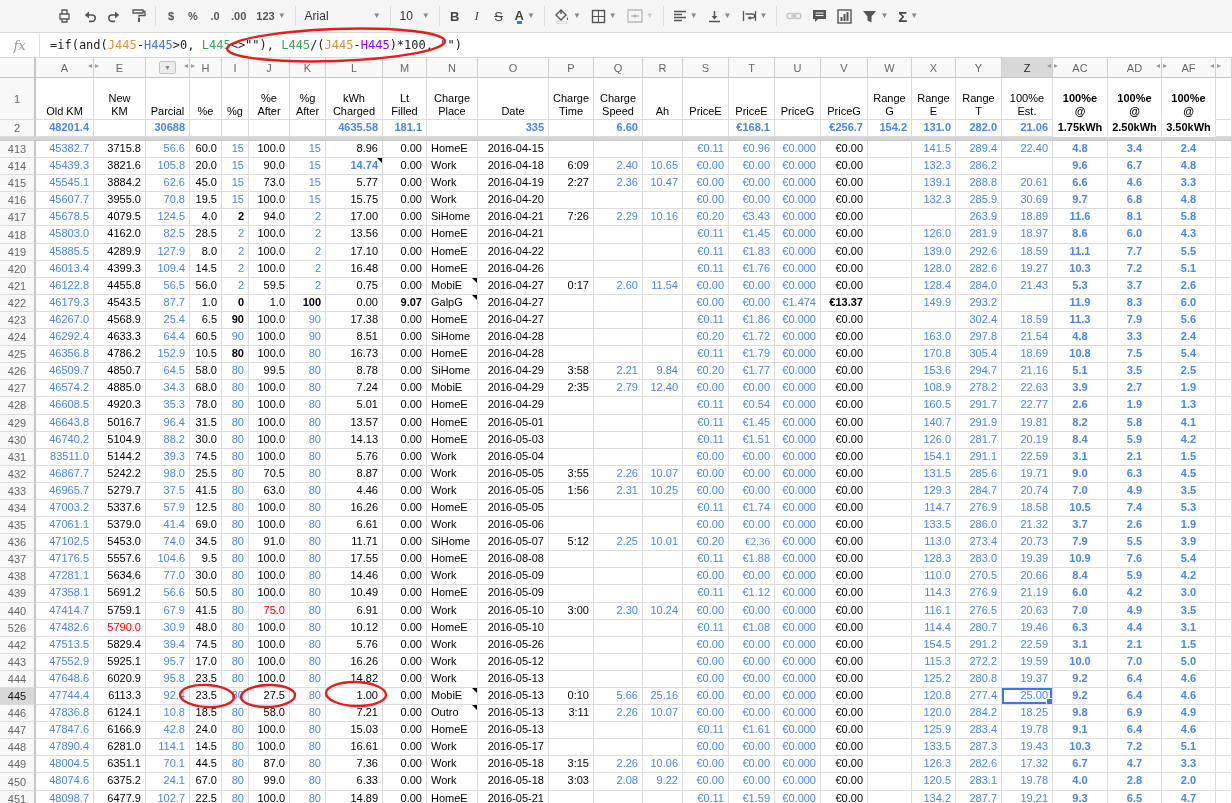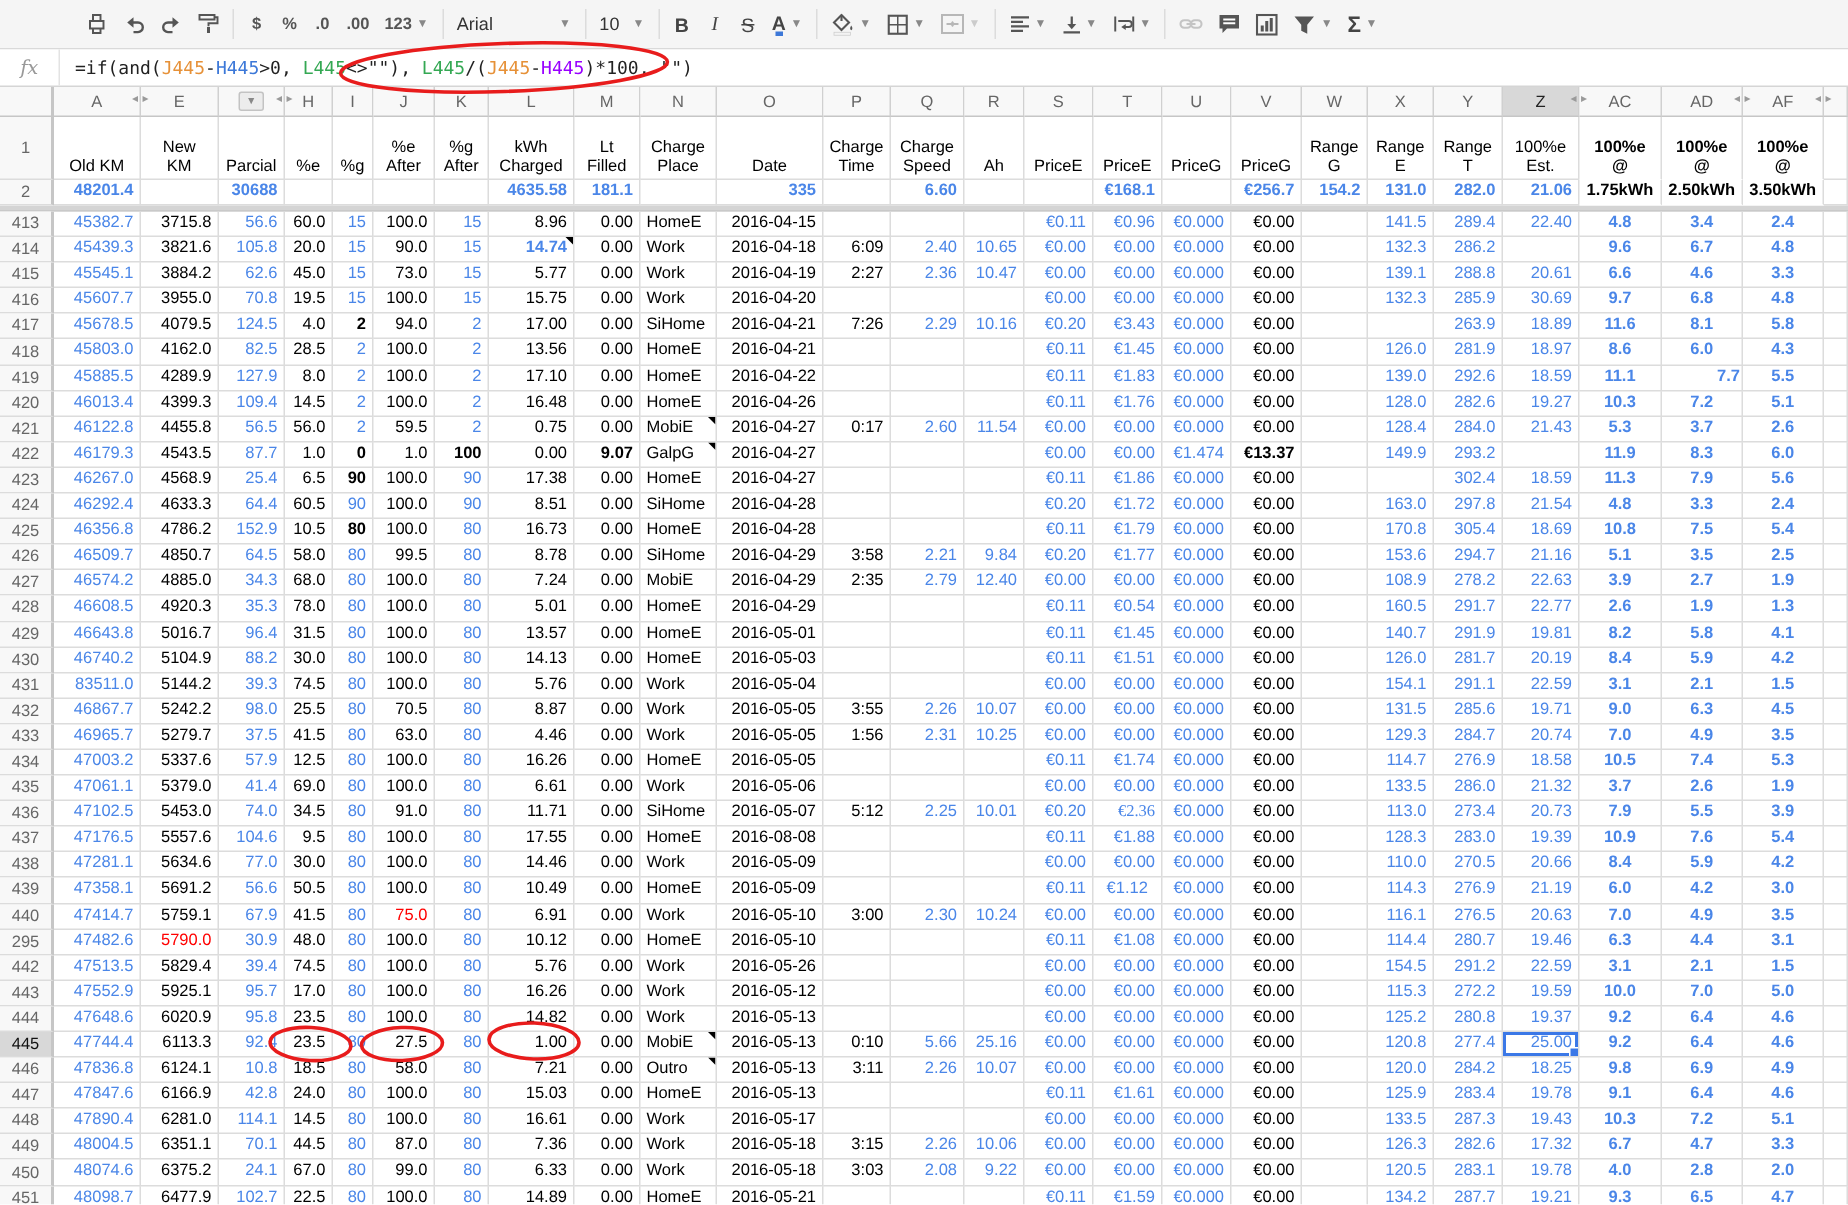--- a/index.html
+++ b/index.html
@@ -616,21 +616,21 @@
         <div class="cell c-blue a-r" style="width: 40px;"></div>
         <div class="cell c-blue a-r" style="width: 46px;">€0.11</div>
         <div class="cell c-blue a-r" style="width: 46px;">€1.83</div>
         <div class="cell c-blue a-r" style="width: 46px;">€0.000</div>
         <div class="cell c-black a-r" style="width: 47px;">€0.00</div>
         <div class="cell c-blue a-r" style="width: 44px;"></div>
         <div class="cell c-blue a-r" style="width: 44px;">139.0</div>
         <div class="cell c-blue a-r" style="width: 46px;">292.6</div>
         <div class="cell c-blue a-r" style="width: 51px;">18.59</div>
         <div class="cell c-blue b a-c" style="width: 55px;">11.1</div>
-        <div class="cell c-blue b a-c" style="width: 54px; text-align: right;">7.7</div>
+        <div class="cell c-blue b a-c" style="width: 54px;">7.7</div>
         <div class="cell c-blue b a-c" style="width: 54px;">5.5</div>
         <div class="stubcell"></div>
       </div>
       <div class="row">
         <div class="rownum">420</div>
         <div class="cell c-blue a-r" style="width: 58px;">46013.4</div>
         <div class="cell c-black a-r" style="width: 52px;">4399.3</div>
         <div class="cell c-blue a-r" style="width: 44px;">109.4</div>
         <div class="cell c-black a-r" style="width: 32px;">14.5</div>
         <div class="cell c-blue a-r" style="width: 27px;">2</div>
@@ -1188,21 +1188,21 @@
         <div class="cell c-black a-r" style="width: 41px;">100.0</div>
         <div class="cell c-blue a-r" style="width: 36px;">80</div>
         <div class="cell c-black a-r" style="width: 57px;">10.49</div>
         <div class="cell c-black a-r" style="width: 44px;">0.00</div>
         <div class="cell c-black a-l" style="width: 51px;">HomeE</div>
         <div class="cell c-black a-r" style="width: 71px;">2016-05-09</div>
         <div class="cell c-black a-r" style="width: 45px;"></div>
         <div class="cell c-blue a-r" style="width: 49px;"></div>
         <div class="cell c-blue a-r" style="width: 40px;"></div>
         <div class="cell c-blue a-r" style="width: 46px;">€0.11</div>
-        <div class="cell c-blue a-r" style="width: 46px; text-align: center;">€1.12</div>
+        <div class="cell c-blue a-r" style="width: 46px;">€1.12</div>
         <div class="cell c-blue a-r" style="width: 46px;">€0.000</div>
         <div class="cell c-black a-r" style="width: 47px;">€0.00</div>
         <div class="cell c-blue a-r" style="width: 44px;"></div>
         <div class="cell c-blue a-r" style="width: 44px;">114.3</div>
         <div class="cell c-blue a-r" style="width: 46px;">276.9</div>
         <div class="cell c-blue a-r" style="width: 51px;">21.19</div>
         <div class="cell c-blue b a-c" style="width: 55px;">6.0</div>
         <div class="cell c-blue b a-c" style="width: 54px;">4.2</div>
         <div class="cell c-blue b a-c" style="width: 54px;">3.0</div>
         <div class="stubcell"></div>
@@ -1230,21 +1230,21 @@
         <div class="cell c-blue a-r" style="width: 44px;"></div>
         <div class="cell c-blue a-r" style="width: 44px;">116.1</div>
         <div class="cell c-blue a-r" style="width: 46px;">276.5</div>
         <div class="cell c-blue a-r" style="width: 51px;">20.63</div>
         <div class="cell c-blue b a-c" style="width: 55px;">7.0</div>
         <div class="cell c-blue b a-c" style="width: 54px;">4.9</div>
         <div class="cell c-blue b a-c" style="width: 54px;">3.5</div>
         <div class="stubcell"></div>
       </div>
       <div class="row">
-        <div class="rownum">295</div>
+        <div class="rownum">526</div>
         <div class="cell c-blue a-r" style="width: 58px;">47482.6</div>
         <div class="cell c-black a-r rd" style="width: 52px;">5790.0</div>
         <div class="cell c-blue a-r" style="width: 44px;">30.9</div>
         <div class="cell c-black a-r" style="width: 32px;">48.0</div>
         <div class="cell c-blue a-r" style="width: 27px;">80</div>
         <div class="cell c-black a-r" style="width: 41px;">100.0</div>
         <div class="cell c-blue a-r" style="width: 36px;">80</div>
         <div class="cell c-black a-r" style="width: 57px;">10.12</div>
         <div class="cell c-black a-r" style="width: 44px;">0.00</div>
         <div class="cell c-black a-l" style="width: 51px;">HomeE</div>

